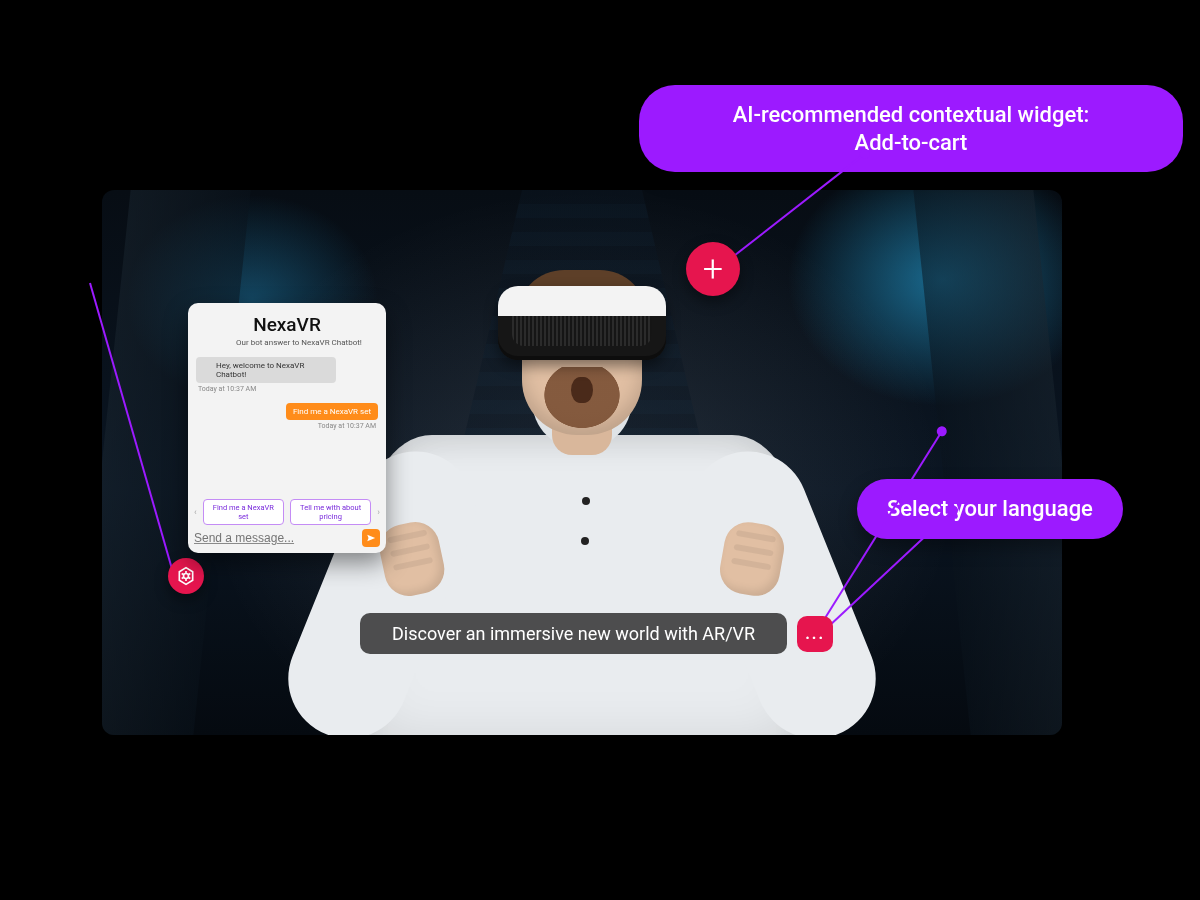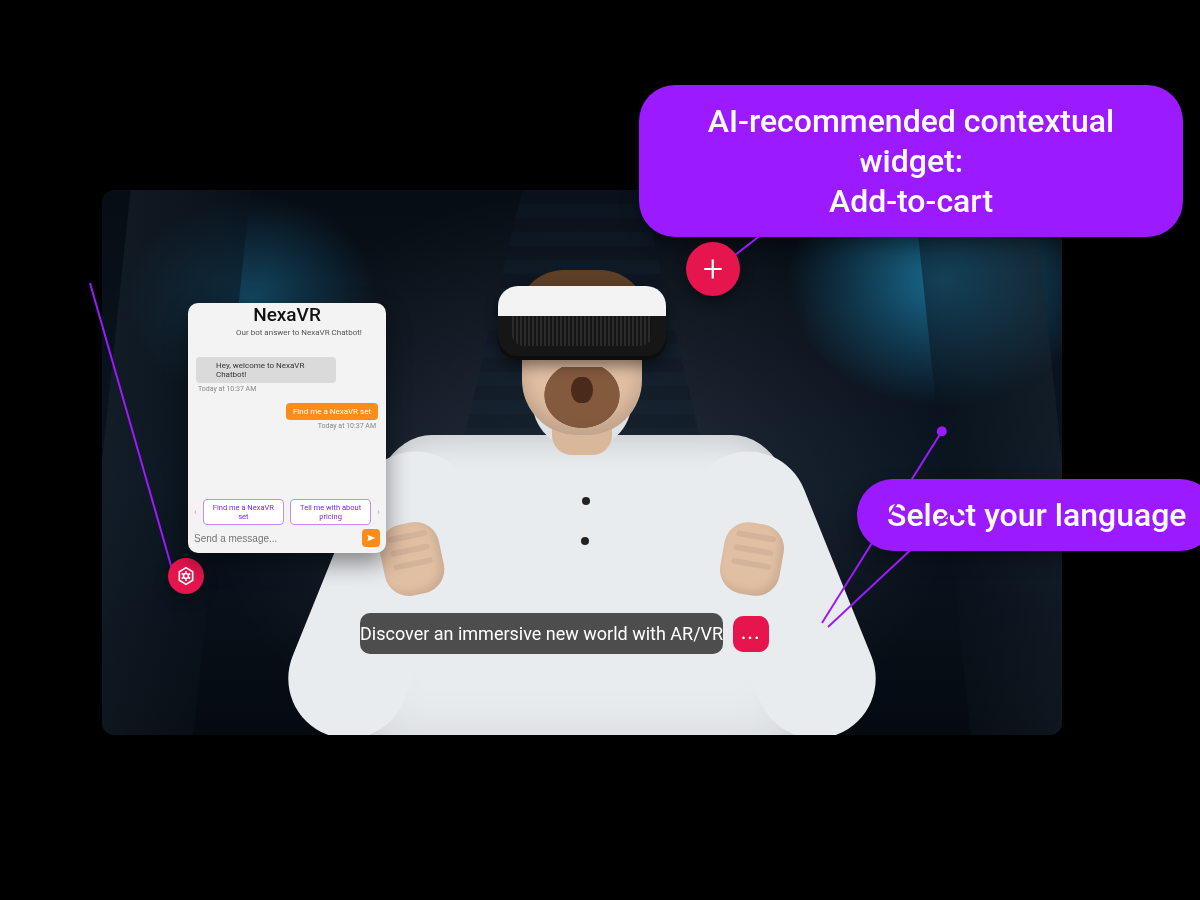--- a/index.html
+++ b/index.html
@@ -87,37 +87,37 @@
     box-shadow:inset -4px -4px 8px rgba(0,0,0,.1);
   }
   .hand::before { content:""; position:absolute; top:10px; left:10px; right:10px; height:6px;
     background:rgba(0,0,0,.06); border-radius:3px; box-shadow:0 14px 0 rgba(0,0,0,.06), 0 28px 0 rgba(0,0,0,.06); }
   .hand-l { left:40px; bottom:160px; transform:rotate(-12deg); }
   .hand-r { right:40px; bottom:160px; transform:rotate(10deg); }
 
   
   .bubble {
     position:absolute; padding:16px 30px; background:#9c1aff; color:#fff;
-    border-radius:36px; font-size:32px; line-height:1.25; font-weight:500; white-space:nowrap;
+    border-radius:36px; font-size:22px; line-height:1.25; font-weight:500; white-space:nowrap;
     box-shadow:0 8px 18px rgba(0,0,0,.35);
   }
   .bubble.multiline { white-space:normal; text-align:center; }
 
   
   .leader { position:absolute; background:#9c1aff; height:2px; transform-origin:left center; }
   .leader .dot { position:absolute; right:-6px; top:-4px; width:10px; height:10px; background:#9c1aff; border-radius:50%; }
 
   
   .chat {
     position:absolute; left:188px; top:303px; width:198px; height:250px;
     background:#f3f3f3; border-radius:10px;
     box-shadow:0 10px 24px rgba(0,0,0,.45);
     font-family:-apple-system,"Segoe UI",Roboto,sans-serif;
   }
-  .chat-title { text-align:center; font-size:19px; font-weight:500; color:#111; }
+  .chat-title { text-align:center; font-size:19px; font-weight:500; padding-top:10px; color:#111; }
   .chat-sub { text-align:center; font-size:8px; color:#555; margin-top:2px;padding-left:24px; }
   .chat-body { position:absolute; left:8px; right:8px; top:54px; bottom:52px; }
   .msg-bot {
     display:inline-block; background:#dadada; color:#333; font-size:8px;
     padding:4px 20px; border-radius:4px; max-width:140px;
   }
   .ts { font-size:7px; color:#888; margin:2px 0 6px 2px; }
   .msg-user-row { text-align:right; }
   .msg-user {
     display:inline-block; background:#ff8c1a; color:#fff; font-size:8px;
@@ -129,40 +129,40 @@
   }
   .chev { color:#aaa; font-size:9px; }
   .sugg {
     flex:1; font-size:7.5px; color:#7a2bdc; border:1px solid #c48cf5; border-radius:4px;
     padding:3px 5px; background:#fff; text-align:center; cursor:pointer;
   }
   .chat-input-row {
     position:absolute; left:6px; right:6px; bottom:6px; height:18px; display:flex; align-items:center; gap:4px;
   }
   .chat-input {
-    flex:1; border:none; background:transparent; font-size:10px; color:#8a8a8a; outline:none;
+    flex:1; border:none; background:transparent; font-size:12px; color:#8a8a8a; outline:none;text-decoration:underline;
   }
   .chat-send {
     width:18px; height:18px; background:#ff8c1a; border-radius:4px;
     display:flex; align-items:center; justify-content:center; cursor:pointer;
   }
   .chat-send svg { width:10px; height:10px; fill:#fff; }
 
   
   .roundbtn { position:absolute; border-radius:50%; background:#e6154e;
     display:flex; align-items:center; justify-content:center; color:#fff;
     box-shadow:0 6px 14px rgba(0,0,0,.4); cursor:pointer; }
   .plus-btn { left:686px; top:242px; width:54px; height:54px; font-size:36px; font-weight:300; }
   .hex-btn  { left:168px; top:558px; width:36px; height:36px; }
   .hex-btn svg { width:20px; height:20px; stroke:#fff; fill:none; stroke-width:2; }
 
   
   .caption-wrap { position:absolute; left:360px; top:613px; display:flex; align-items:center; gap:10px; }
   .caption {
-    background:rgba(10,10,10,.7); color:#fff; font-size:18px; padding:10px 0; border-radius:10px;
+    background:rgba(10,10,10,.7); color:#fff; font-size:18px; padding:10px 32px; border-radius:10px;
   }
   .more-btn { width:36px; height:36px; border-radius:10px; background:#e6154e;
     display:flex; align-items:center; justify-content:center; color:#fff; cursor:pointer; letter-spacing:2px; font-weight:700; }
 </style>
 </head>
 <body>
 
 <div class="stage">
 
   <div class="video-frame">

